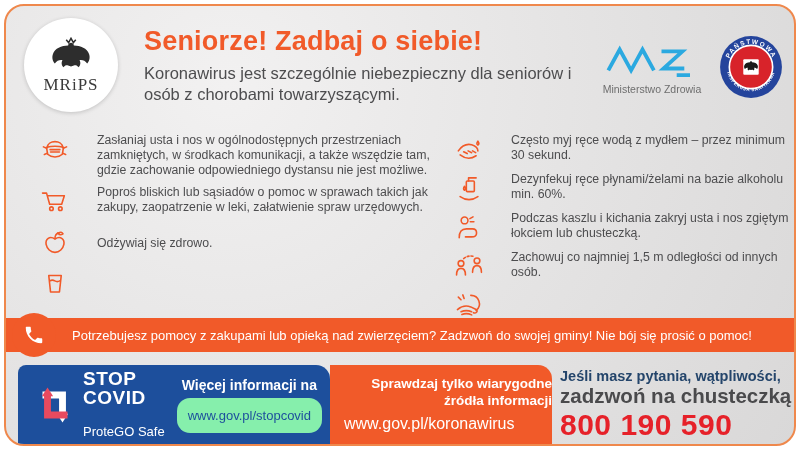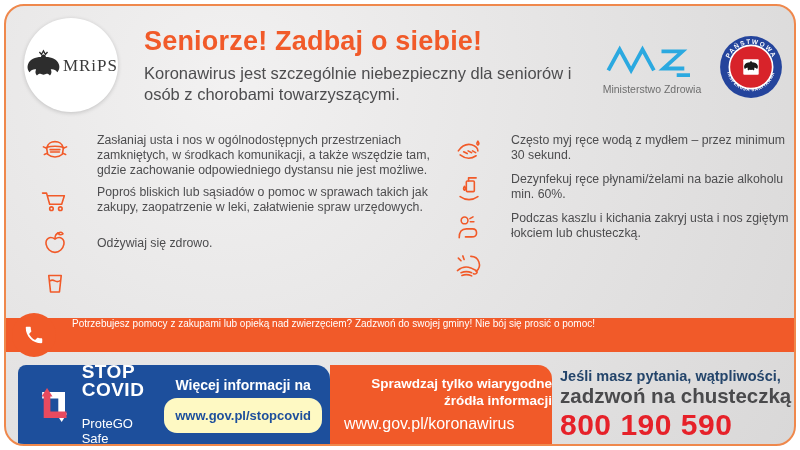--- a/index.html
+++ b/index.html
@@ -1,51 +1,51 @@
 <!DOCTYPE html>
 <html><head>
 <meta charset="utf-8">
 <style>
   html,body{margin:0;padding:0;background:#ffffff;width:800px;height:450px;
     font-family:"Liberation Sans",sans-serif;-webkit-font-smoothing:antialiased;}
   .poster{position:absolute;inset:4px;border:2px solid #EF884C;border-radius:20px;overflow:hidden;
     background:radial-gradient(circle at 28% 18%, #f2f1f1 0%, #e4e3e3 55%, #d9d8d8 100%);}
   
   .mrips{position:absolute;left:18px;top:12px;width:94px;height:94px;border-radius:50%;background:#fff;
-    box-shadow:0 1px 4px rgba(0,0,0,.18);display:flex;flex-direction:row;align-items:center;justify-content:center;}
+    box-shadow:0 1px 4px rgba(0,0,0,.18);display:flex;flex-direction:column;align-items:center;justify-content:center;}
   .mrips-label{font-family:"Liberation Serif",serif;font-size:17px;color:#3a3a3a;letter-spacing:1px;margin-top:1px;}
   .title{position:absolute;left:138px;top:20px;font-size:27px;font-weight:800;color:#F15A29;letter-spacing:.2px;}
   .subtitle{position:absolute;left:138px;top:57px;width:430px;font-size:16.5px;line-height:1.28;color:#4d4d4f;}
   .mz{position:absolute;left:592px;top:34px;width:108px;text-align:center;}
   .mz-label{font-size:10.5px;color:#6e6e6e;margin-top:1px;}
   .badge{position:absolute;left:712px;top:28px;width:66px;height:66px;}
   
   .col{position:absolute;top:127px;}
   .col-left{left:32px;width:398px;}
   .col-right{left:446px;width:342px;}
   .row{display:flex;gap:25px;align-items:flex-start;}
   .row.center{align-items:center;}
   .col-left .row{margin-bottom:7px;}
   .col-right .row{margin-bottom:5px;}
   .icon-box{flex:none;width:34px;height:34px;display:flex;align-items:center;justify-content:center;}
   .icon-box svg{width:32px;height:32px;stroke:#F15A29;fill:none;stroke-width:1.8;stroke-linecap:round;stroke-linejoin:round;}
   .row-text{font-size:12.3px;line-height:1.22;color:#4d4d4f;}
   
   .help-band{position:absolute;left:0;right:0;top:312px;height:34px;background:#F15A29;display:flex;
-    padding-left:66px;color:#fff;font-size:10px;}
+    align-items:center;padding-left:66px;color:#fff;font-size:13px;}
   .phone-circle{position:absolute;left:6px;top:307px;width:44px;height:44px;border-radius:50%;background:#F15A29;
     display:flex;align-items:center;justify-content:center;z-index:3;}
   
   .panel-blue{position:absolute;left:12px;top:359px;bottom:0;width:312px;background:#1D4F9C;
     border-radius:8px 14px 0 0;display:flex;align-items:center;padding:0 8px 0 12px;box-sizing:border-box;gap:3px;}
   .sc-title{font-size:19px;line-height:.95;font-weight:800;color:#fff;letter-spacing:.5px;}
   .sc-sub{font-size:13px;font-weight:400;color:#fff;margin-top:17px;}
   .sc-info{margin-left:auto;text-align:center;}
   .sc-more{font-size:14px;font-weight:700;color:#fff;margin-bottom:5px;white-space:nowrap;}
-  .sc-pill{display:inline-block;background:#fef9c3;color:#1D4F9C;font-weight:700;font-size:13px;
+  .sc-pill{display:inline-block;background:#86efac;color:#1D4F9C;font-weight:400;font-size:13px;
     padding:10px 11px;border-radius:13px;white-space:nowrap;}
   .panel-orange{position:absolute;left:324px;top:359px;bottom:0;width:222px;background:#F15A29;
     border-radius:0 14px 0 0;padding:11px 0 0 14px;box-sizing:border-box;color:#fff;}
   .src-bold{font-size:13.5px;font-weight:700;line-height:1.25;text-align:right;}
   .src-url{font-size:16px;margin-top:5px;}
   .infoline{position:absolute;left:554px;top:362px;width:240px;}
   .il-1{font-size:14.5px;font-weight:700;color:#24456B;white-space:nowrap;}
   .il-2{font-size:20.5px;font-weight:800;color:#4A4A4C;margin-top:0px;}
   .il-phone{font-size:30px;font-weight:800;color:#E62129;letter-spacing:.5px;margin-top:0px;}
 </style>
@@ -159,20 +159,32 @@
     <div class="row">
       <span class="icon-box">
         <svg viewBox="0 0 36 36">
             <circle cx="13" cy="9.5" r="3.8"></circle>
             <path d="M7 29 q0 -10 8 -10 h7 q4.5 0 4.5 4.5 q0 4.5 -5.5 4.5 h-7"></path>
             <path d="M19 7.5 l3.5 -2 M19.5 11 h4"></path>
           </svg>
       </span>
       <div class="row-text">Podczas kaszlu i kichania zakryj usta i nos zgiętym łokciem lub chusteczką.</div>
     </div>
+    <div class="row">
+      <span class="icon-box">
+        <svg viewBox="0 0 36 36">
+            <circle cx="9" cy="14" r="3.2"></circle>
+            <path d="M4 27 q0 -7.5 5 -7.5 q5 0 5 7.5"></path>
+            <circle cx="27" cy="11" r="3.2"></circle>
+            <path d="M22 24 q0 -7.5 5 -7.5 q5 0 5 7.5"></path>
+            <path d="M12 8.5 Q18 4 24 6.5" stroke-dasharray="2.2 2.2"></path>
+          </svg>
+      </span>
+      <div class="row-text">Zachowuj co najmniej 1,5 m odległości od innych osób.</div>
+    </div>
     <div class="row center">
       <span class="icon-box">
         <svg viewBox="0 0 36 36">
             <path d="M20 6 a9.5 9.5 0 0 1 6 17"></path>
             <path d="M5 22 q7 -6 15 -3 l6 3 q2 1.5 .5 3 q-1.5 1.5 -3.5 .5"></path>
             <path d="M9 24.5 q6 -2.5 12 0 M10 27.5 q5.5 -2 11 .5"></path>
             <path d="M6 8 l3 3 M11 5.5 l1.5 4"></path>
           </svg>
       </span>
     </div>

